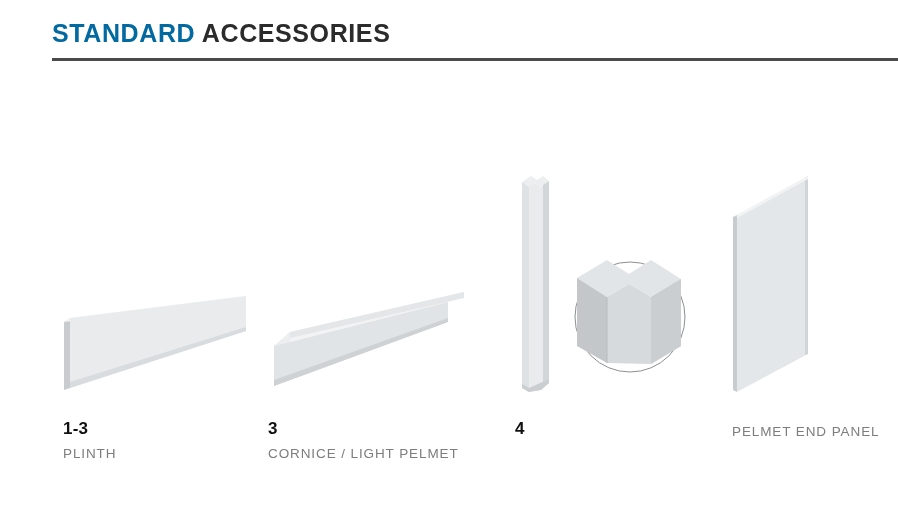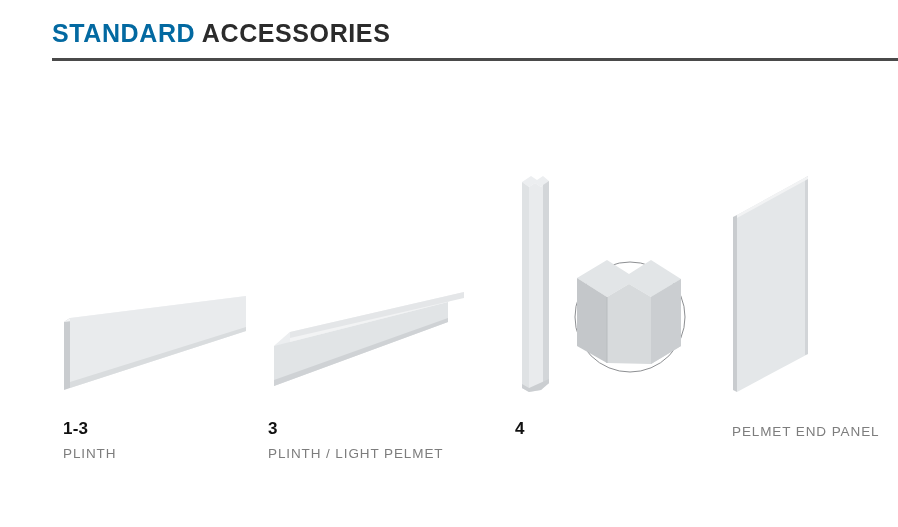--- a/index.html
+++ b/index.html
@@ -138,21 +138,21 @@
 
       <polygon points="6,196 22,182 22,222 6,236" fill="#eceef0"></polygon>
 
       <polygon points="6,196 180,152 180,172 6,236" fill="#e1e4e6"></polygon>
 
       <polygon points="6,230 180,168 180,172 6,236" fill="#cfd2d5"></polygon>
     </svg>
   </div>
   <div class="caption">
     <div class="caption-number">3</div>
-    <div class="caption-label">PLINTH / LIGHT PELMET</div>
+    <div class="caption-label">CORNICE / LIGHT PELMET</div>
   </div>
 </div>
 
 <div class="item" id="item-moulding">
   <div class="art">
     <svg width="200" height="250" viewBox="0 0 200 250">
 
       <polygon points="7,32 16,26 22,30 28,26 34,31 26,37 20,33 14,37" fill="#eceef0"></polygon>
 
       <polygon points="7,32 14,37 14,242 7,238" fill="#dfe2e4"></polygon>

